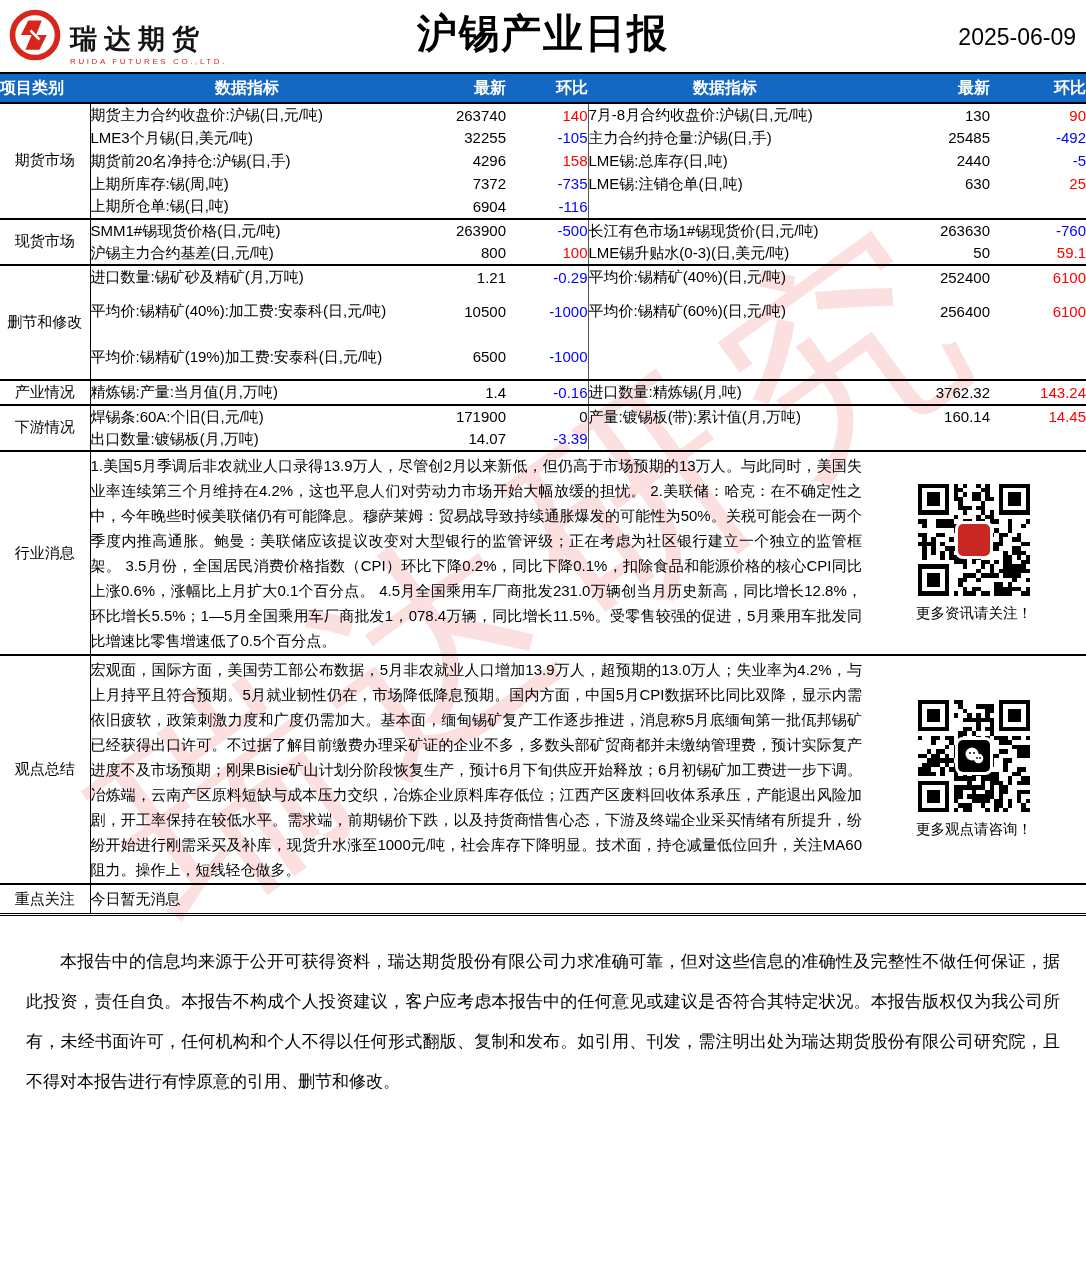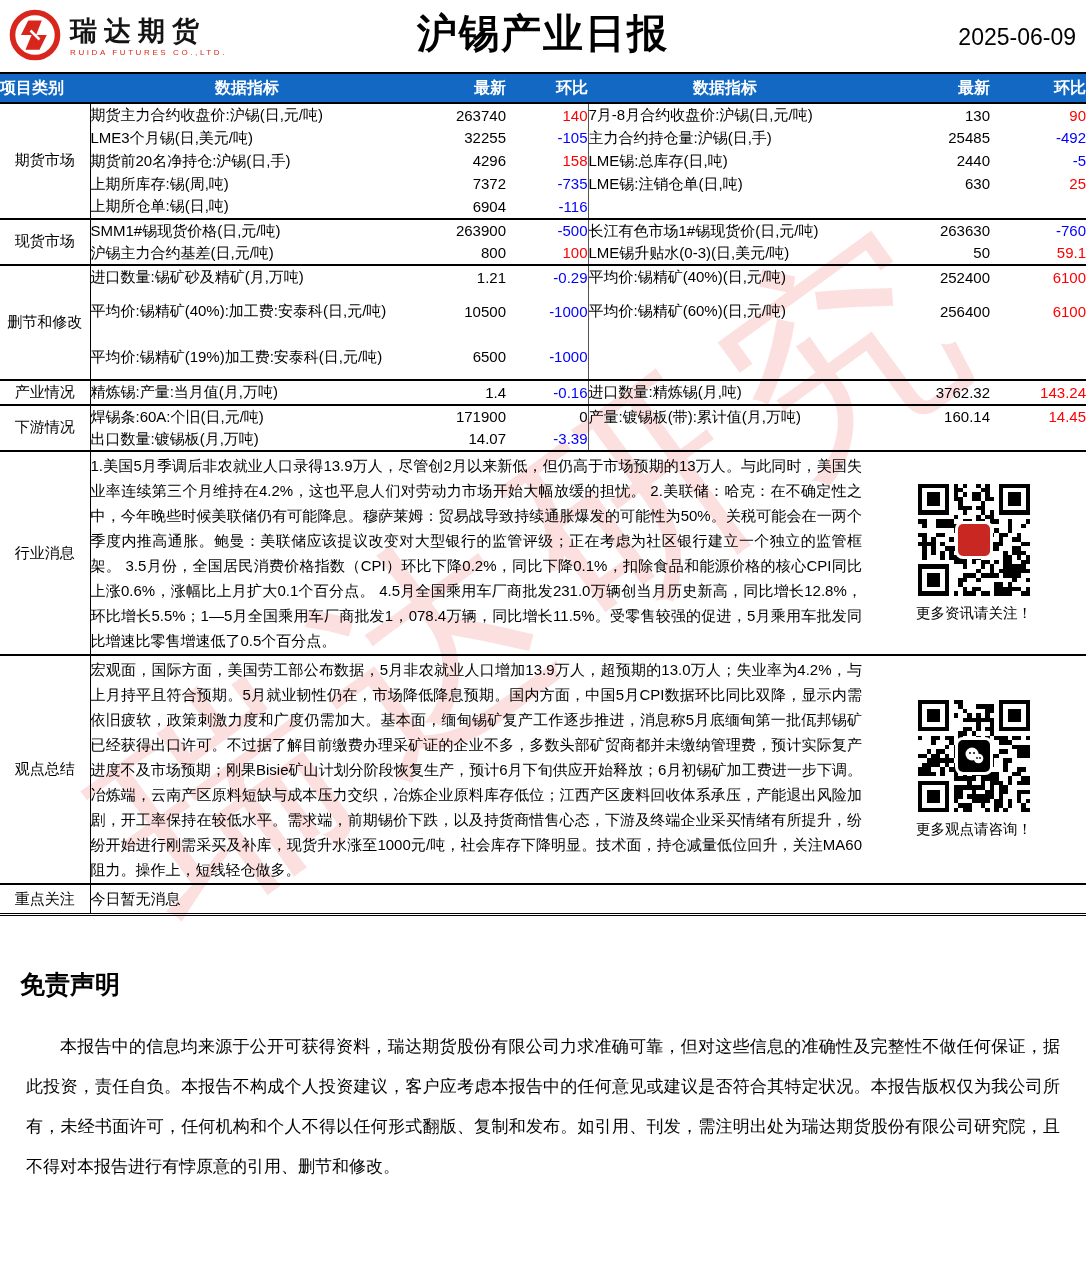--- a/index.html
+++ b/index.html
@@ -15,21 +15,21 @@
     position:absolute;left:50%;top:570px;
     transform:translate(-50%,-50%) rotate(-36deg);
     font-size:225px;letter-spacing:28px;white-space:nowrap;
     color:rgba(238,70,70,0.17);
     z-index:0;pointer-events:none;font-weight:400;
   }
   .content{position:relative;z-index:1;}
 
   
   .header{position:relative;height:70px;padding-top:2px;}
-  .brand{position:absolute;left:8px;top:8px;display:flex;align-items:center;gap:8px;}
+  .brand{position:absolute;left:8px;top:8px;display:flex;align-items:flex-end;gap:8px;}
   .brand-cn{font-size:27px;font-weight:700;letter-spacing:7px;color:#141414;line-height:1.1;}
   .brand-en{font-size:8px;letter-spacing:2.6px;color:var(--brand-red,#d8261d);margin-top:2px;}
   .title{position:absolute;left:0;right:0;top:6px;margin:0;text-align:center;
     font-size:40px;font-weight:900;letter-spacing:2px;}
   .date{position:absolute;right:10px;top:24px;font-size:23px;}
 
   
   table.rpt{width:1086px;border-collapse:collapse;table-layout:fixed;background:transparent;}
   table.rpt thead th{
     background:var(--accent,#1368c4);color:#fff;font-size:16px;font-weight:700;
@@ -891,16 +891,15 @@
           </td>
         </tr>
 
         <tr class="sec-top sec-bottom">
           <td class="cat">重点关注</td>
           <td class="focus-cell" colspan="6">今日暂无消息</td>
         </tr>
       </tbody>
     </table>
 
-    <div class="disc-title">免责声明</div>
     <p class="disc-text">本报告中的信息均来源于公开可获得资料，瑞达期货股份有限公司力求准确可靠，但对这些信息的准确性及完整性不做任何保证，据此投资，责任自负。本报告不构成个人投资建议，客户应考虑本报告中的任何意见或建议是否符合其特定状况。本报告版权仅为我公司所有，未经书面许可，任何机构和个人不得以任何形式翻版、复制和发布。如引用、刊发，需注明出处为瑞达期货股份有限公司研究院，且不得对本报告进行有悖原意的引用、删节和修改。</p>
   </div>
 </div>
 
 </body></html>

